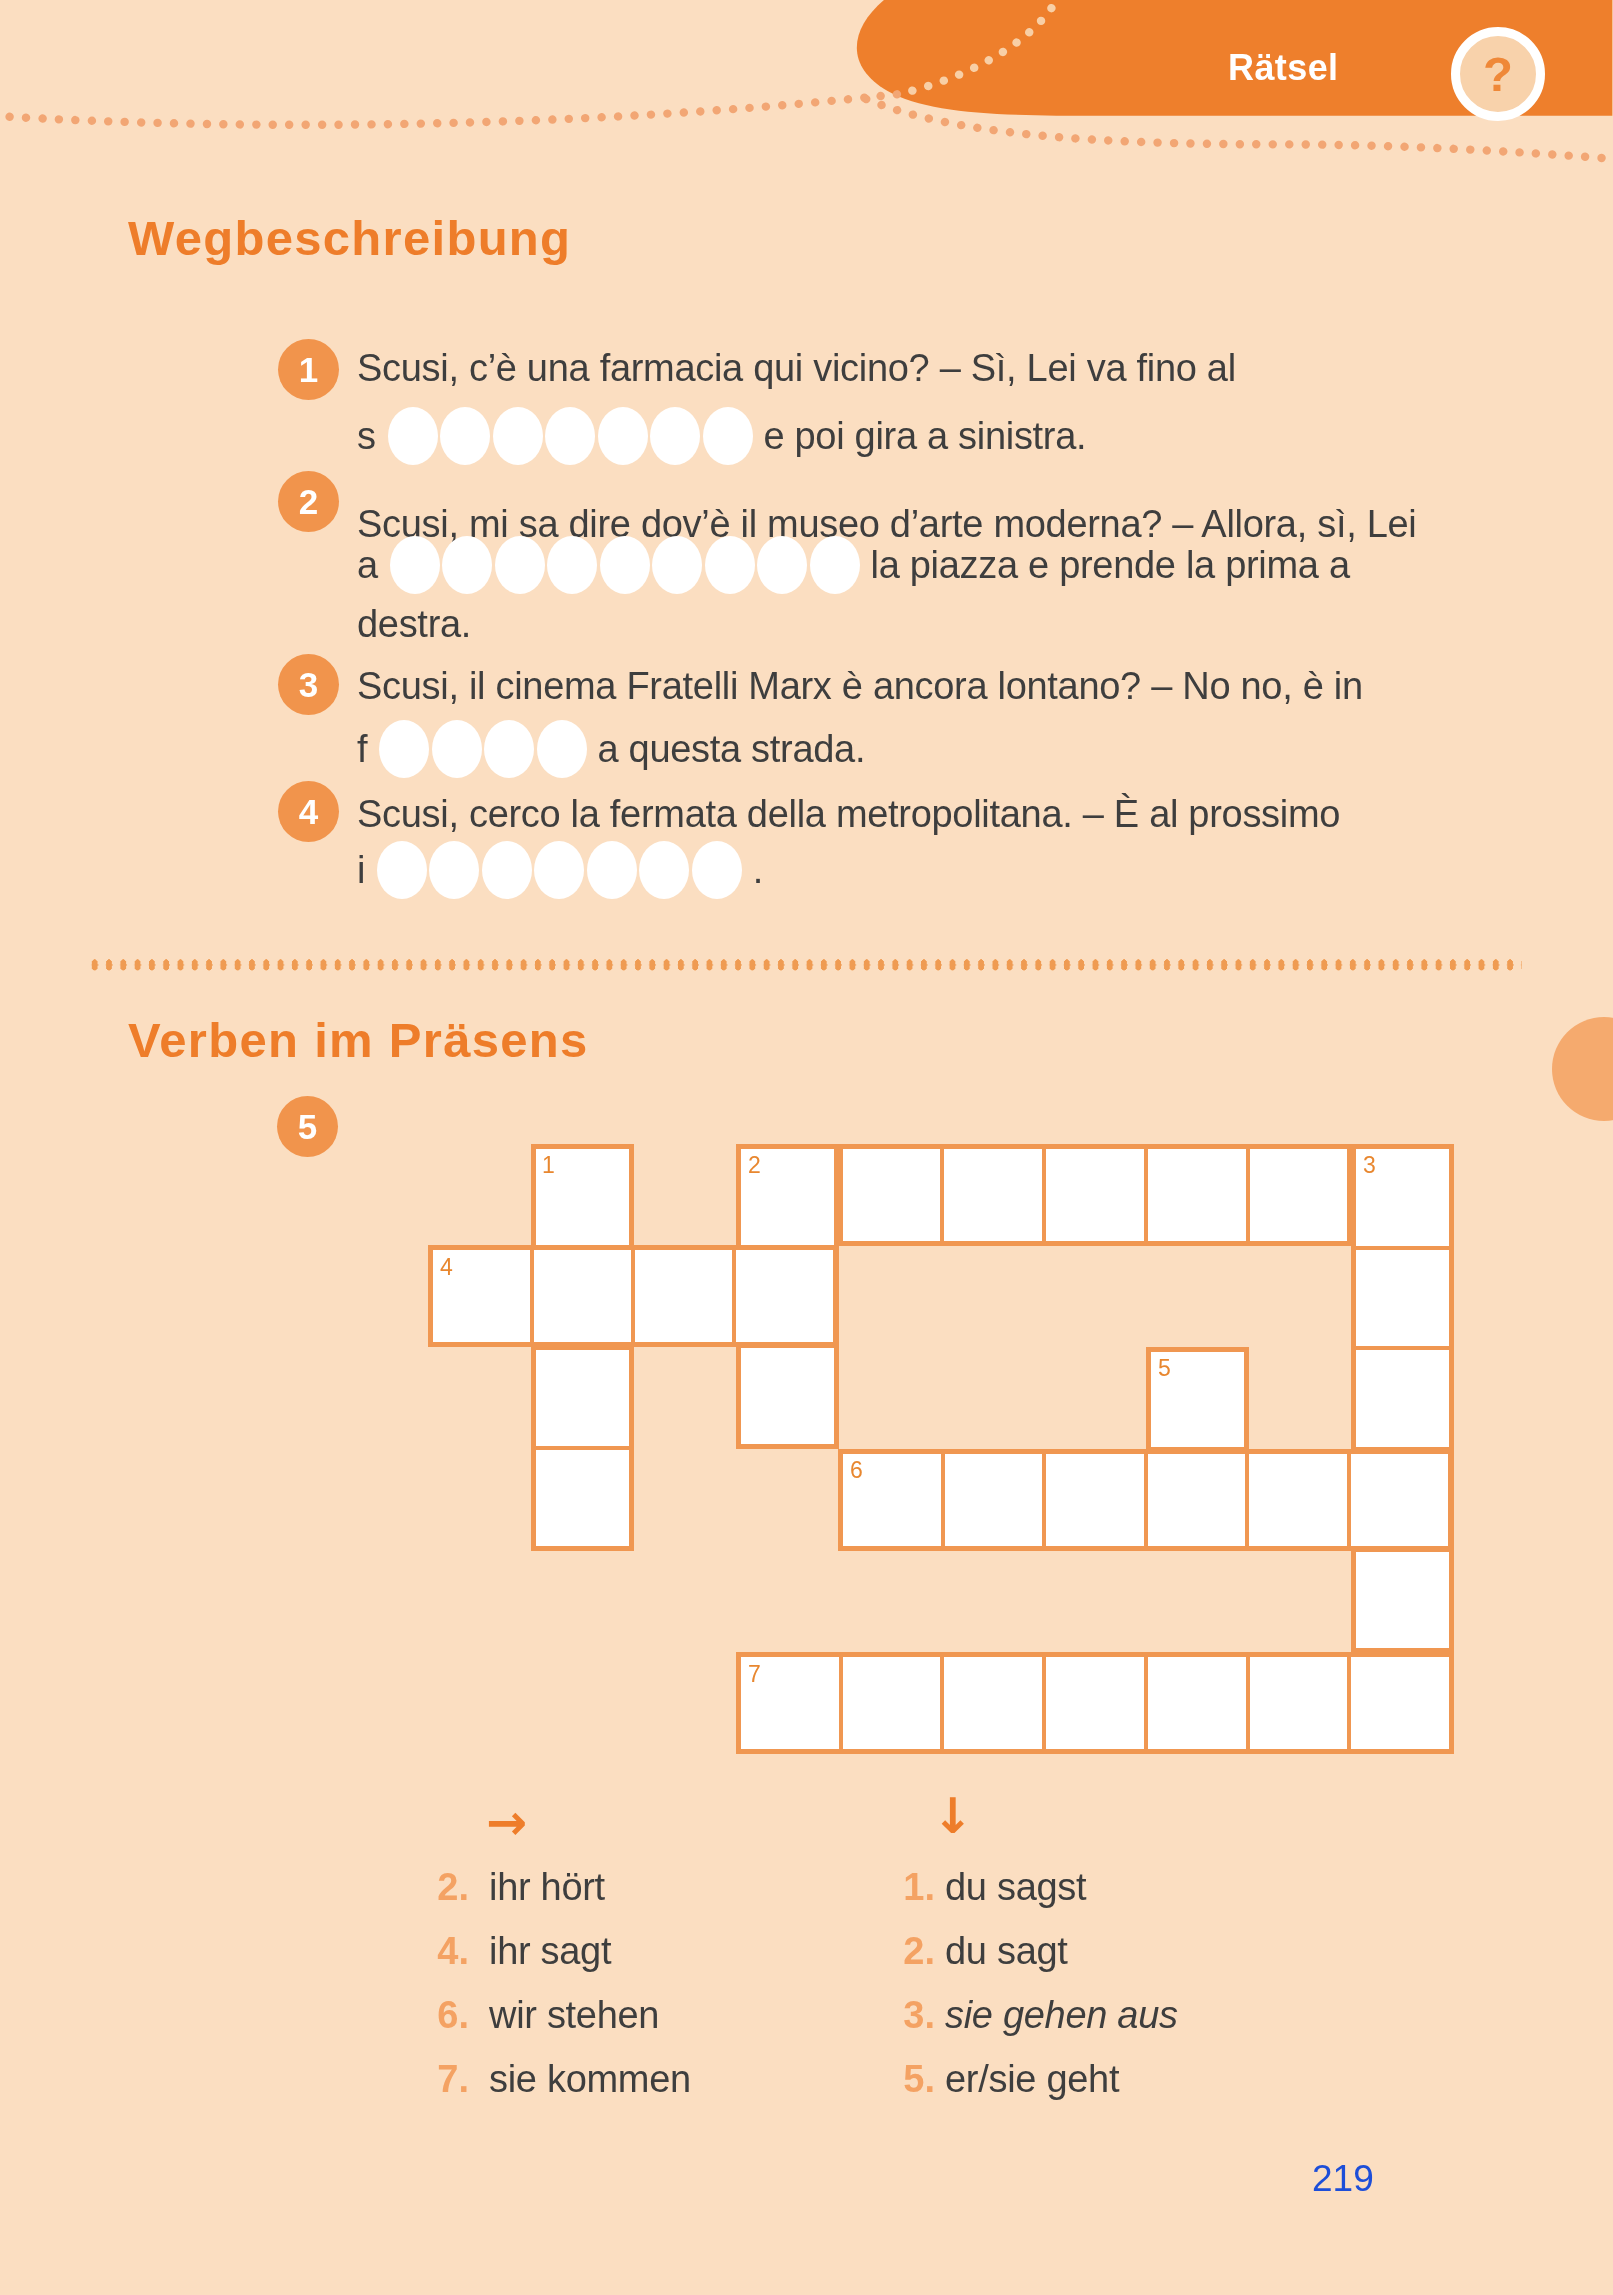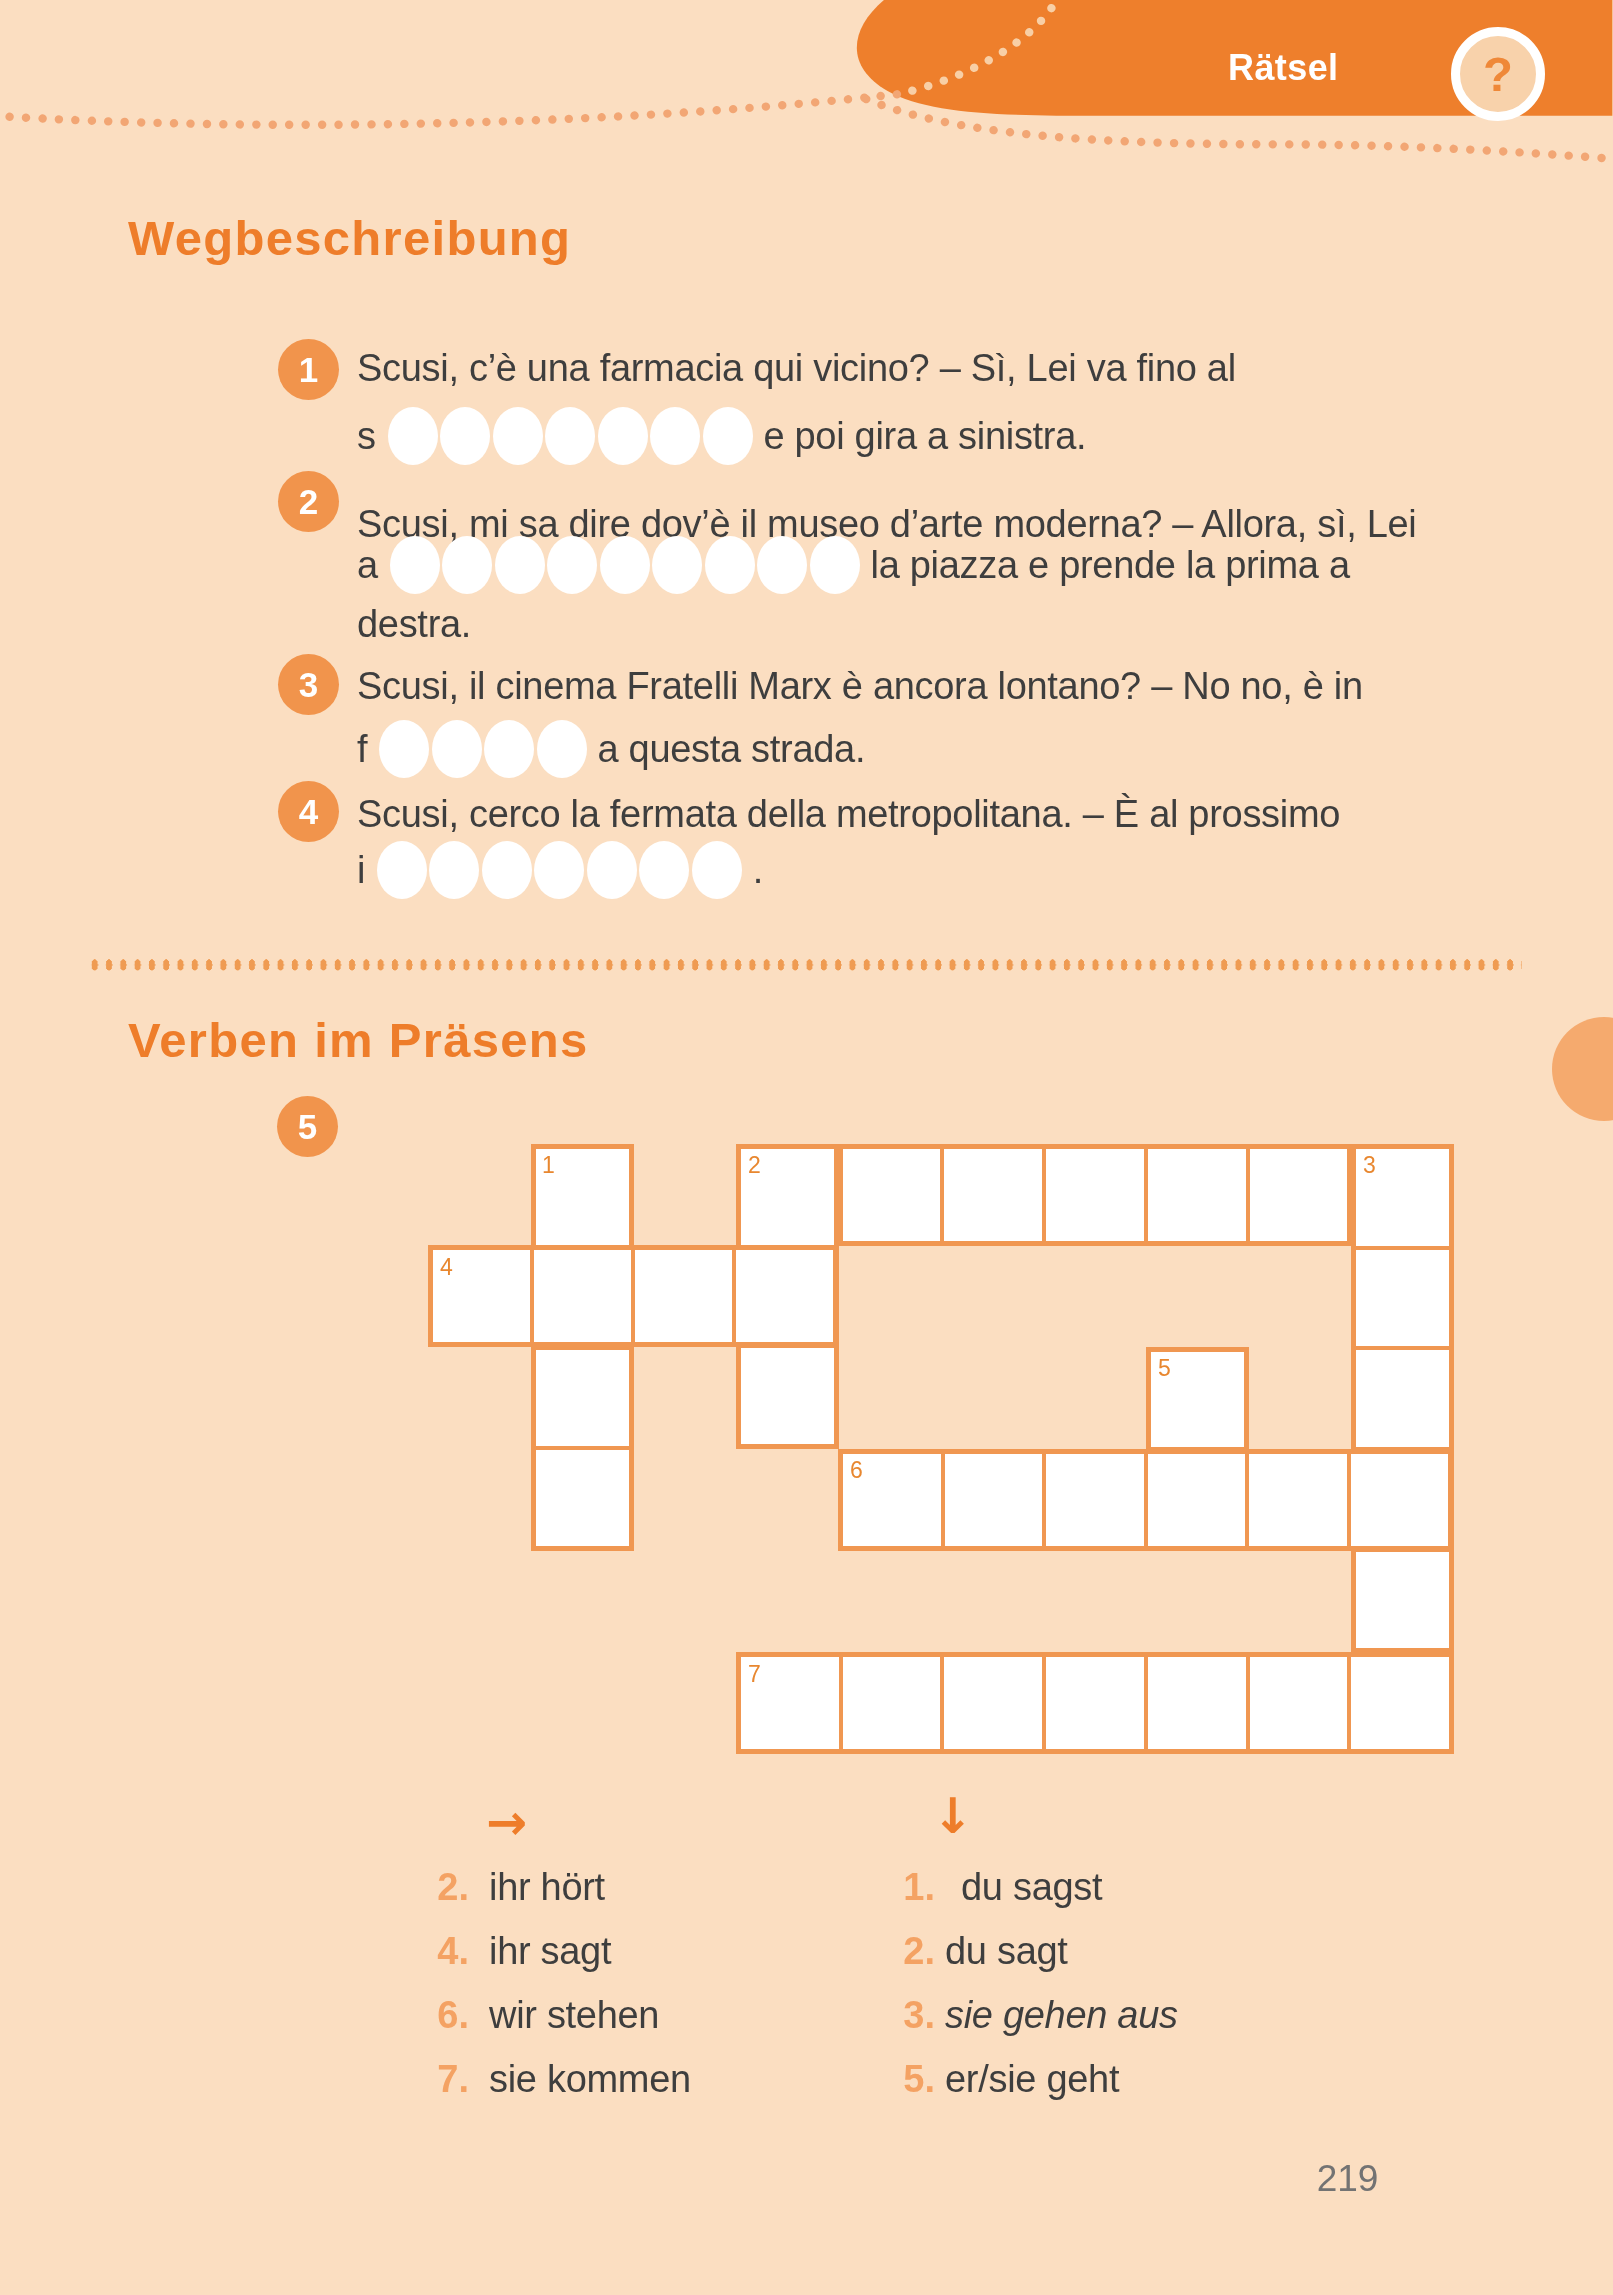--- a/index.html
+++ b/index.html
@@ -62,22 +62,22 @@
   }
   .clue-list{position:absolute;}
   .clue-row{display:flex;align-items:center;height:64px;font-size:38px;}
   .clue-num{font-weight:bold;color:#f4a263;text-align:right;flex:none;}
   .clue-text{color:#3e3e3e;letter-spacing:-0.3px;}
   .side-tab{
     position:absolute;left:1552px;top:1017px;width:104px;height:104px;
     border-radius:50%;background:#f5aa6e;
   }
   .page-num{
-    position:absolute;left:1256px;top:2158px;width:183px;text-align:center;
-    font-size:37px;color:#737373;
+    position:absolute;left:1312px;top:2158px;width:183px;text-align:left;
+    font-size:37px;color:#1d4ed8;
   }
 </style>
 </head>
 <body>
 
 <svg id="header-art" width="1614" height="235" viewBox="0 0 1919 280">
   <path d="M 1919 -20 L 1080 -20 C 1010 20 998 75 1055 108 C 1105 136 1190 138 1310 138 L 1919 138 Z" fill="#ee7f2c"></path>
   <path d="M -10 138 C 300 157 700 152 1070 112" fill="none" stroke="#f2a674" stroke-width="10" stroke-dasharray="0.1 19.5" stroke-linecap="round"></path>
   <path d="M 1085 108 C 1170 85 1240 40 1262 -10" fill="none" stroke="#f8cfa6" stroke-width="10" stroke-dasharray="0.1 19.5" stroke-linecap="round"></path>
   <path d="M 1030 118 C 1130 160 1300 172 1520 172 C 1660 172 1800 180 1929 190" fill="none" stroke="#f2a674" stroke-width="10" stroke-dasharray="0.1 19.5" stroke-linecap="round"></path>
@@ -242,21 +242,21 @@
       </div>
       <div class="clue-row">
         <span class="clue-num" style="width: 37px;">7.</span>
         <span class="clue-text" style="margin-left: 20px; text-align: right;">sie kommen</span>
       </div>
     </div>
     <div class="arrow" style="left: 932px; top: 1788px;">↓</div>
     <div class="clue-list" style="left: 901px; top: 1855px;">
       <div class="clue-row">
         <span class="clue-num" style="width: 34px;">1.</span>
-        <span class="clue-text" style="margin-left: 26px;">du sagst</span>
+        <span class="clue-text" style="margin-left: 10px;">du sagst</span>
       </div>
       <div class="clue-row">
         <span class="clue-num" style="width: 34px;">2.</span>
         <span class="clue-text" style="margin-left: 10px;">du sagt</span>
       </div>
       <div class="clue-row">
         <span class="clue-num" style="width: 34px;">3.</span>
         <span class="clue-text" style="margin-left: 10px; font-style: italic;">sie gehen aus</span>
       </div>
       <div class="clue-row">

